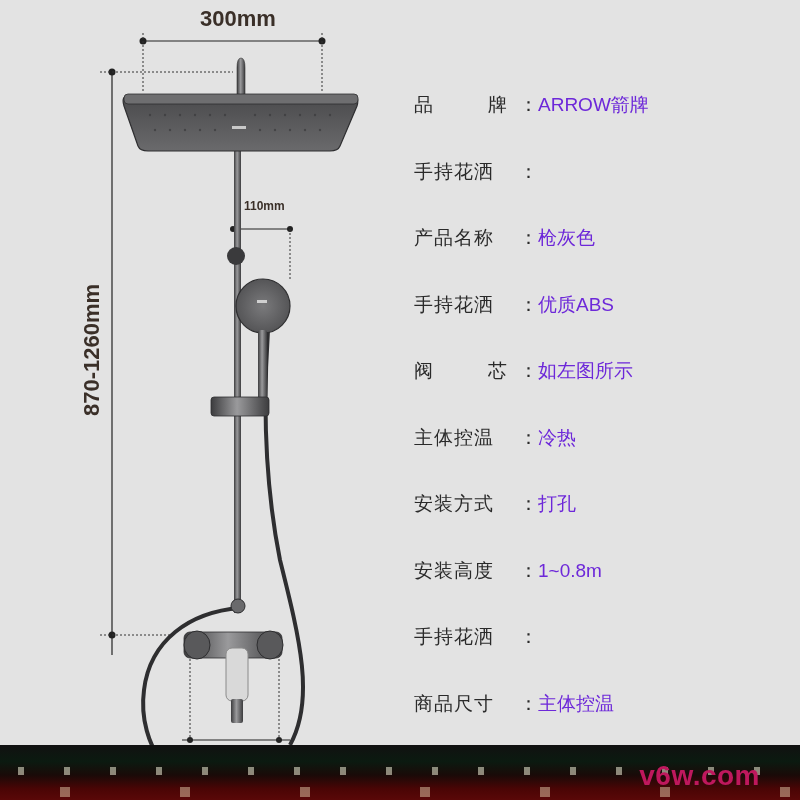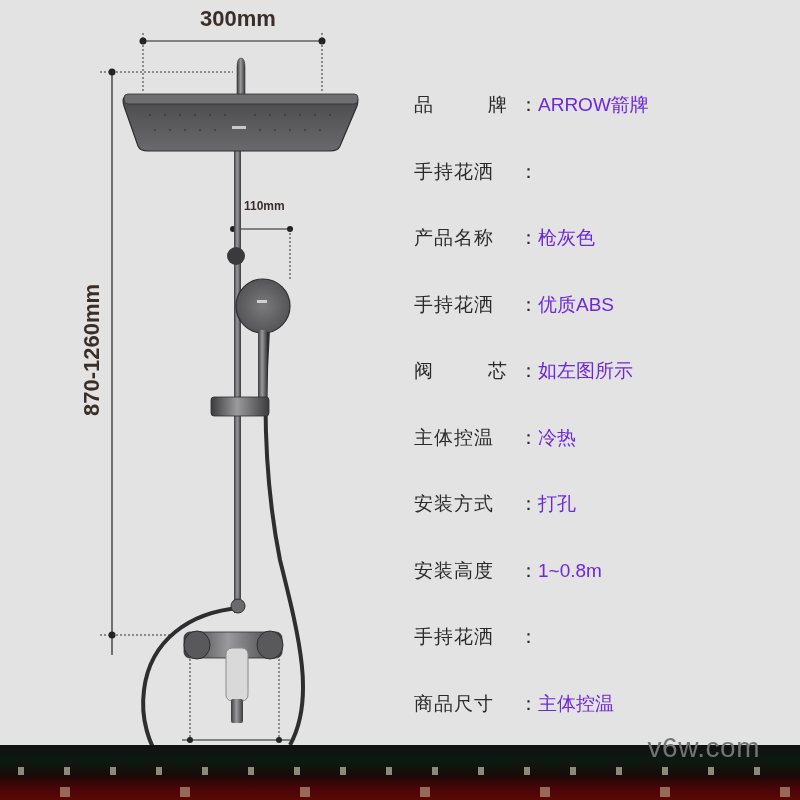--- a/index.html
+++ b/index.html
@@ -46,22 +46,22 @@
       position: absolute; left: 0; top: 0; width: 100%; height: 100%;
       background:
         repeating-linear-gradient(90deg, rgba(255,255,255,0.0) 0 18px, rgba(255,255,230,0.85) 18px 24px, rgba(0,0,0,0) 24px 46px),
         repeating-linear-gradient(90deg, rgba(0,0,0,0) 0 60px, rgba(255,240,200,0.7) 60px 70px, rgba(0,0,0,0) 70px 120px);
       background-size: 100% 8px, 100% 10px;
       background-position: 0 22px, 0 42px;
       background-repeat: repeat-x;
       opacity: 0.6;
     }
     .watermark {
-      position: absolute; right: 40px; top: 732px;
-      color: #737373; font-size: 28px; font-weight: normal;
+      position: absolute; right: 40px; top: 760px;
+      color: #be185d; font-size: 28px; font-weight: bold;
       font-family: "Liberation Sans", "DejaVu Sans", sans-serif;
       letter-spacing: 0.5px;
     }
   </style>
 </head>
 <body>
 
 <div class="stage">
 
   <svg class="product" width="800" height="800" viewBox="0 0 800 800">

